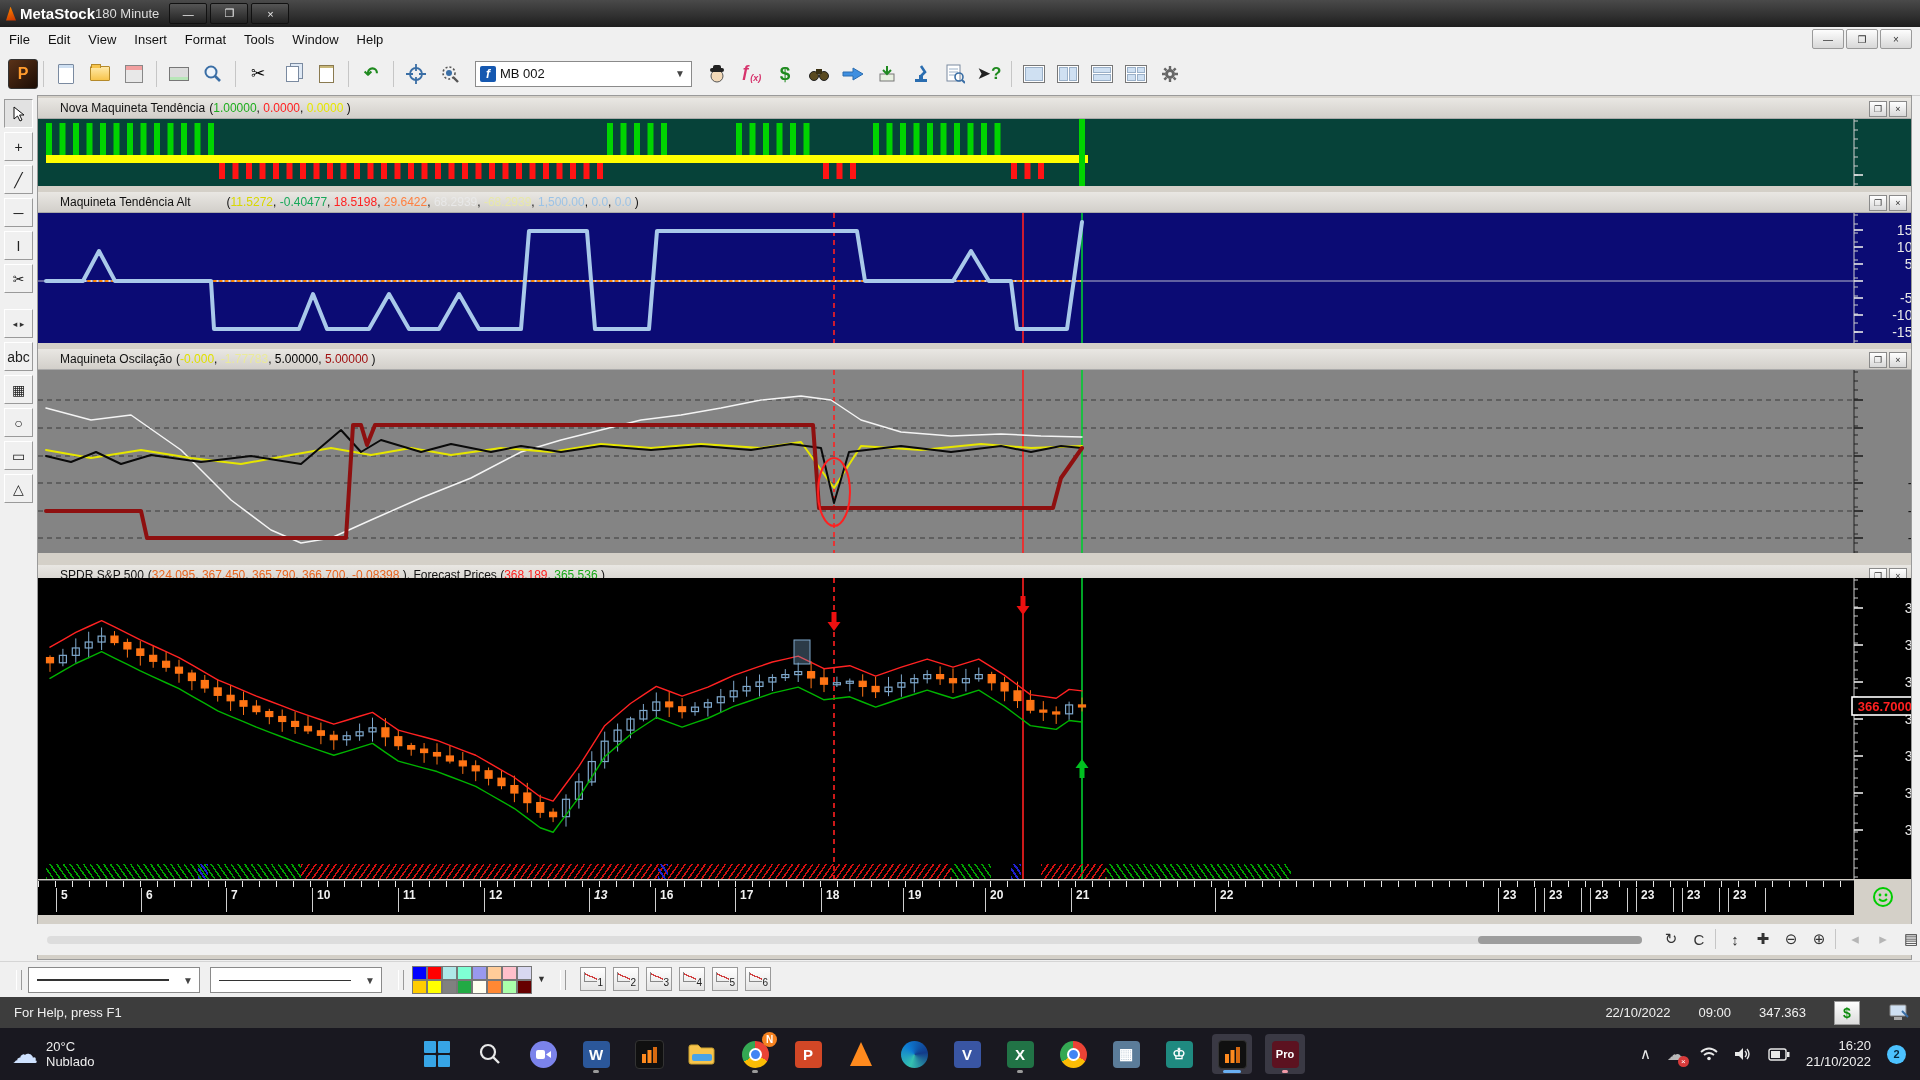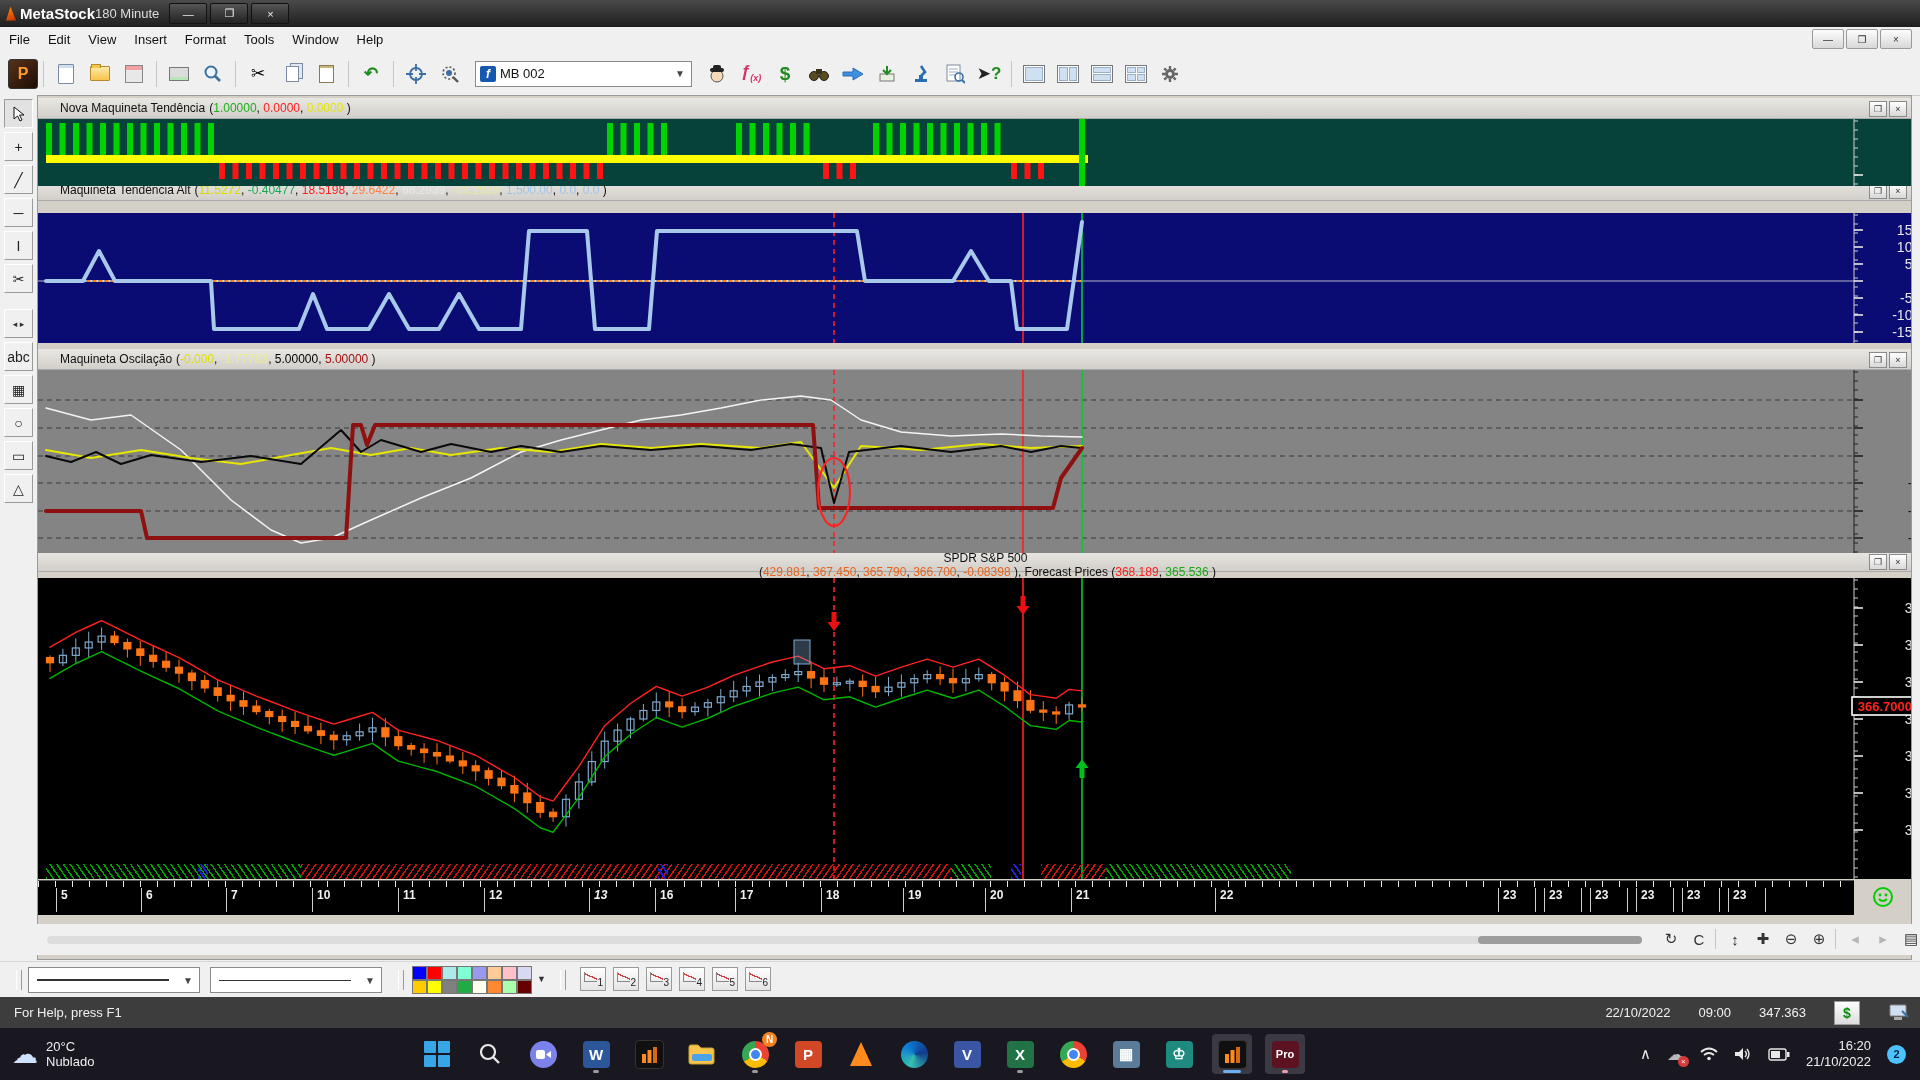--- a/index.html
+++ b/index.html
@@ -333,39 +333,39 @@
   <div class="abs chartwin">
     <div id="panel-titles">
         <div class="ptitle" style="top: 2px;">
           <span>Nova Maquineta Tendência</span>
           <span class="vals"> (<span style="color:#1fae1f">1.00000</span>, <span style="color:#ff2020">0.0000</span>, <span style="color:#e6e600">0.0000</span> )</span>
           <div class="pwinbtns">
             <div class="pwinbtn">❐</div>
             <div class="pwinbtn">×</div>
           </div>
         </div>
-        <div class="ptitle" style="top: 84px;">
+        <div class="ptitle" style="top: 96px; gap: 32px;">
           <span>Maquineta Tendência Alt</span>
           <span class="vals"> (<span style="color:#d8d800">11.5272</span>, <span style="color:#18a85a">-0.40477</span>, <span style="color:#ff2020">18.5198</span>, <span style="color:#ff8040">29.6422</span>, <span style="color:#e8e8e8">68.2939</span>, <span style="color:#e8e8a8">-68.2939</span>, <span style="color:#9cc3e6">1,500.00</span>, <span style="color:#9cc3e6">0.0</span>, <span style="color:#9cc3e6">0.0</span> )</span>
           <div class="pwinbtns">
             <div class="pwinbtn">❐</div>
             <div class="pwinbtn">×</div>
           </div>
         </div>
         <div class="ptitle" style="top: 253px;">
           <span>Maquineta Oscilação</span>
           <span class="vals"> (<span style="color:#e0e000">-0.000</span>, <span style="color:#eaea9a">-1.77783</span>, <span style="color:#000000">5.00000</span>, <span style="color:#a01010">5.00000</span> )</span>
           <div class="pwinbtns">
             <div class="pwinbtn">❐</div>
             <div class="pwinbtn">×</div>
           </div>
         </div>
-        <div class="ptitle" style="top: 455px; flex-direction: column;">
+        <div class="ptitle" style="top: 469px;">
           <span>SPDR S&amp;P 500</span>
-          <span class="vals"> (<span style="color:#e8641e">429.881</span>, <span style="color:#e8641e">367.450</span>, <span style="color:#e8641e">365.790</span>, <span style="color:#e8641e">366.700</span>, <span style="color:#e8641e">-0.08398</span> ), Forecast Prices (<span style="color:#ff2020">368.189</span>, <span style="color:#18a818">365.536</span> )</span>
+          <span class="vals"> (<span style="color:#e8641e">324.095</span>, <span style="color:#e8641e">367.450</span>, <span style="color:#e8641e">365.790</span>, <span style="color:#e8641e">366.700</span>, <span style="color:#e8641e">-0.08398</span> ), Forecast Prices (<span style="color:#ff2020">368.189</span>, <span style="color:#18a818">365.536</span> )</span>
           <div class="pwinbtns">
             <div class="pwinbtn">❐</div>
             <div class="pwinbtn">×</div>
           </div>
         </div>
       </div>
     <div id="panel-charts">
         <div class="pchart" style="top: 23px; height: 67px; background: rgb(6, 66, 57);">
           <svg width="1873" height="67">
             <rect x="8" y="36" width="1042" height="8" fill="#ffff00"></rect>

